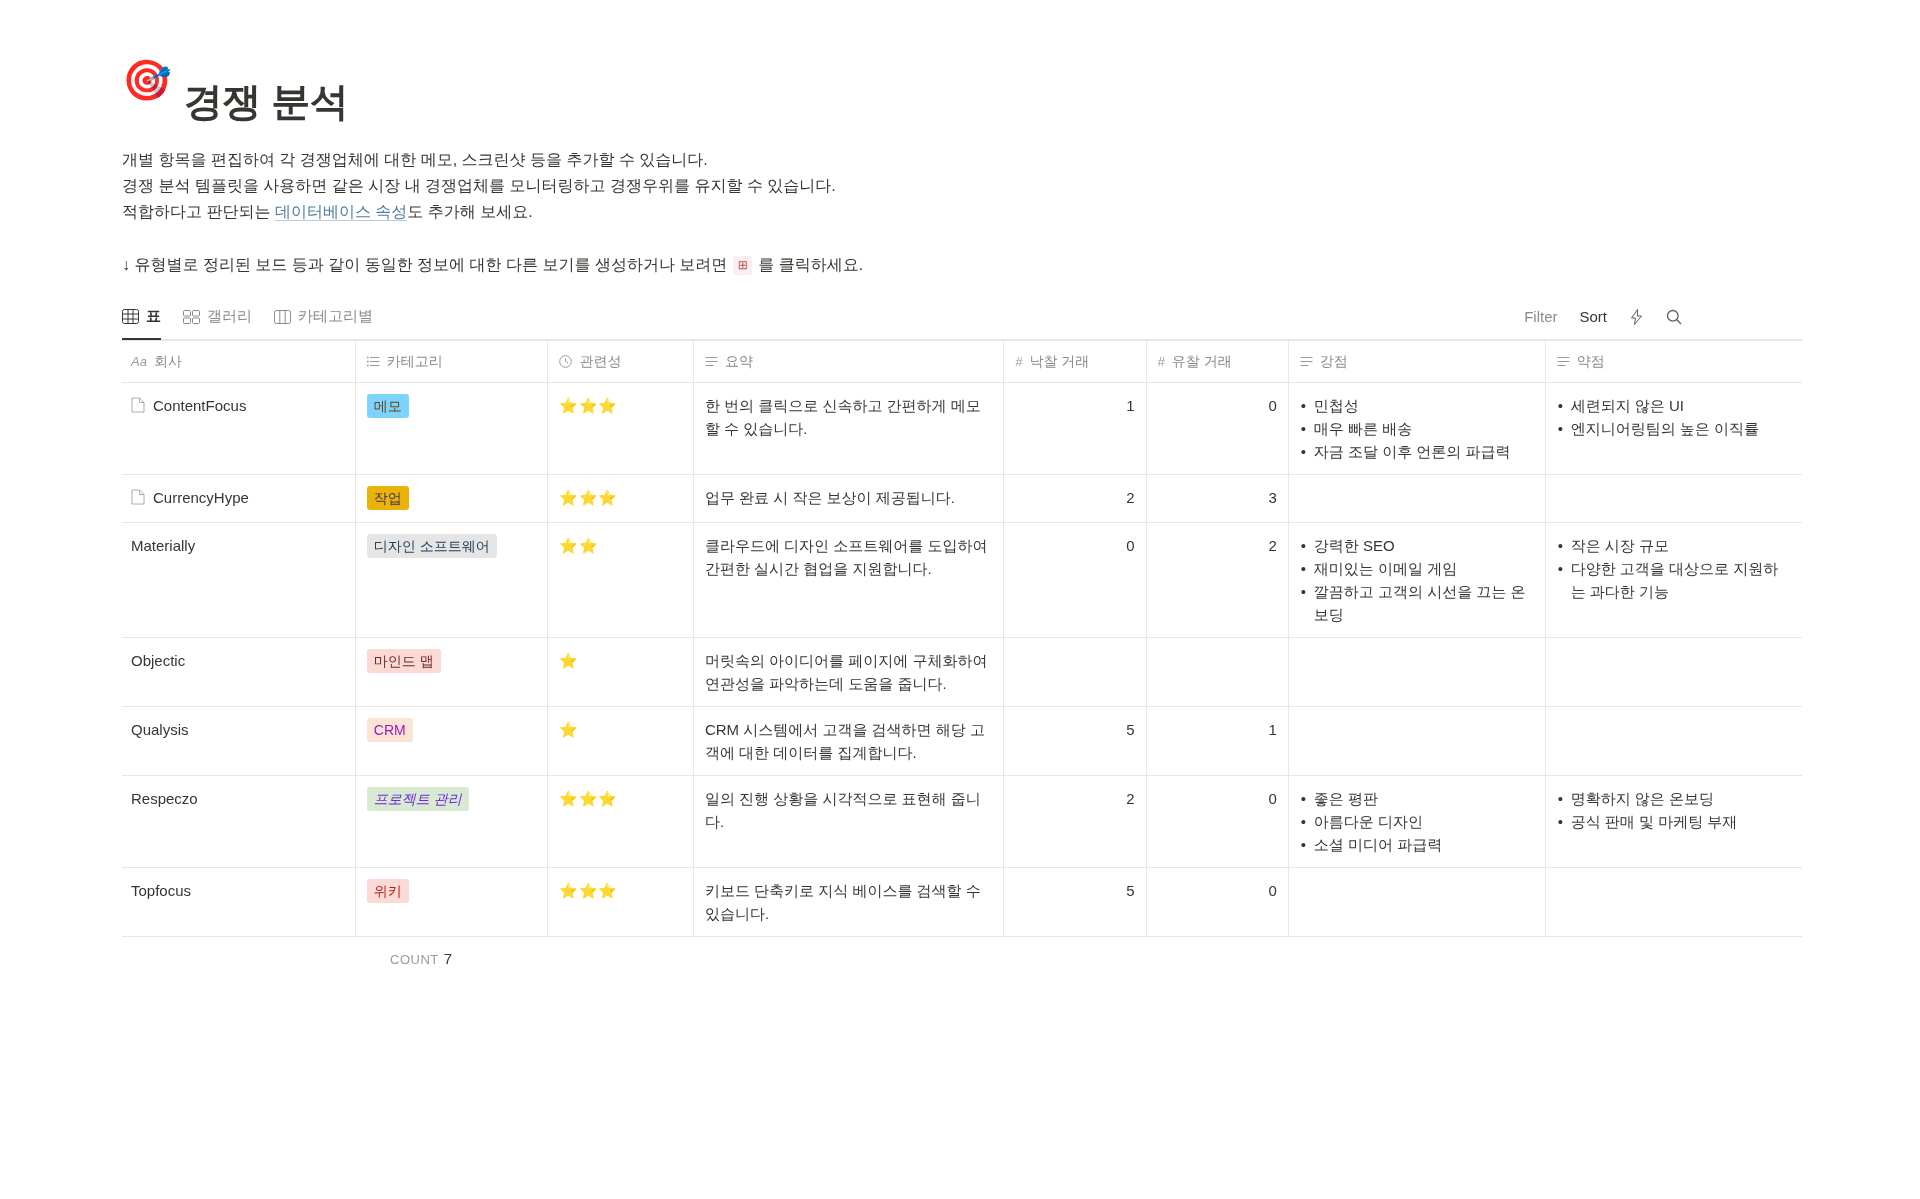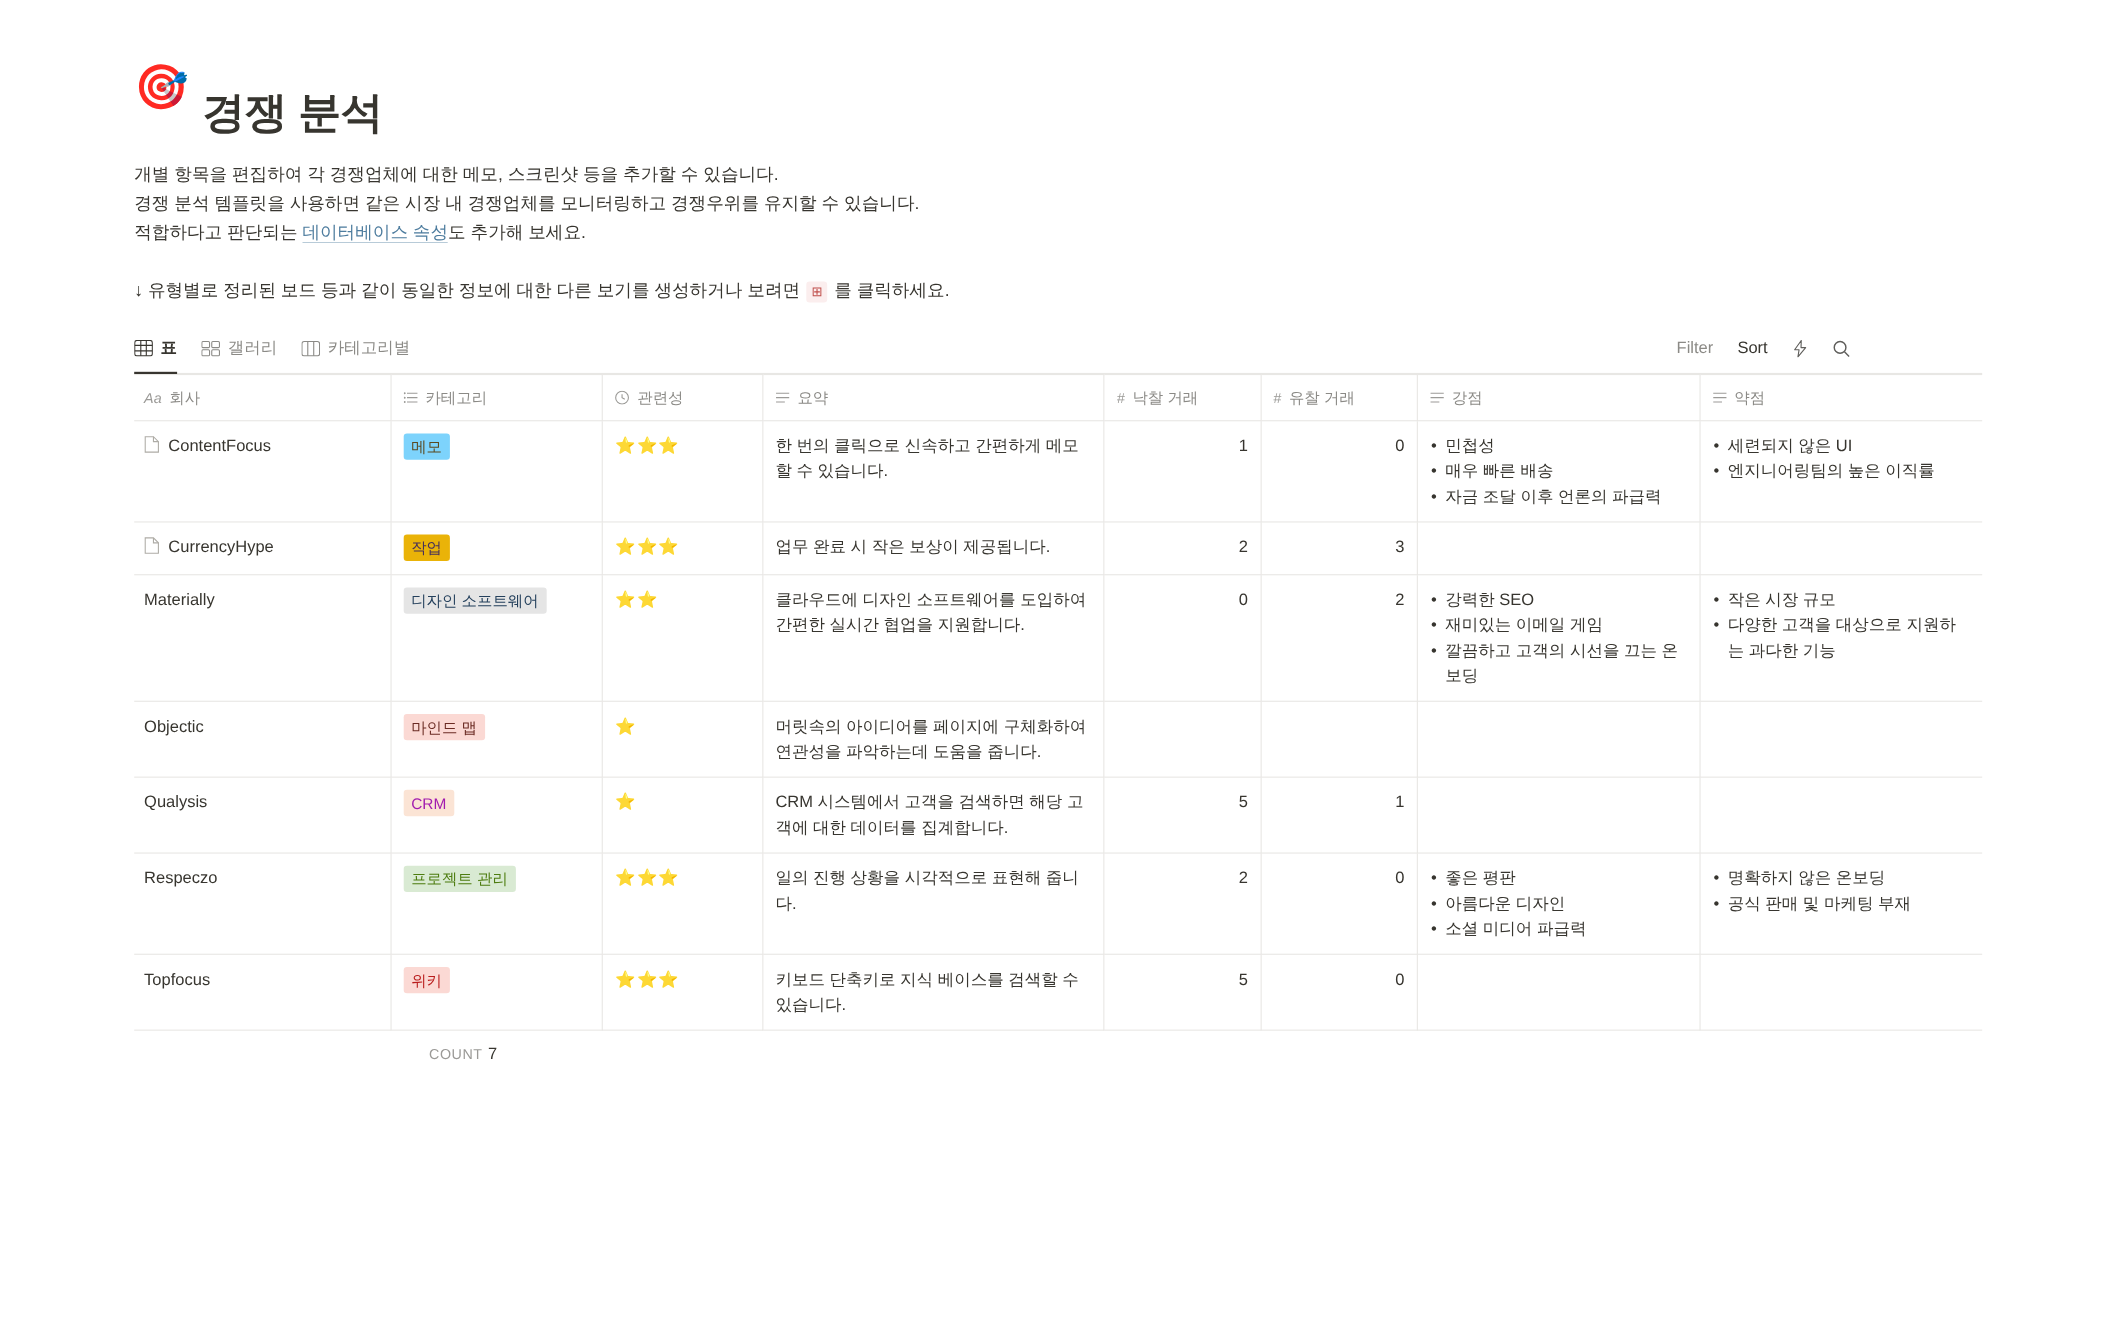--- a/index.html
+++ b/index.html
@@ -168,21 +168,21 @@
     padding: 2px 7px;
     font-size: 14px;
     line-height: 20px;
     white-space: nowrap;
   }
   .tag-memo { background: #7dd3fc; color: #5b4a22; }
   .tag-task { background: #eab308; color: #46305c; }
   .tag-design { background: #e5e5e5; color: #24405c; }
   .tag-mindmap { background: #fbd9d4; color: #6b2b23; }
   .tag-crm { background: #fbe4d5; color: #a21caf; }
-  .tag-project { background: #d9ead3; color: #4d7c0f; }
+  .tag-project { background: #d9ead3; color: #6d28d9; font-style: italic; }
   .tag-wiki { background: #fbd9d4; color: #b91c1c; }
   .stars { font-size: 15px; letter-spacing: 1px; }
   ul.bullets { margin: 0; padding: 0; list-style: none; }
   ul.bullets li {
     position: relative;
     padding-left: 14px;
     line-height: 23px;
   }
   ul.bullets li::before {
     content: "•";

